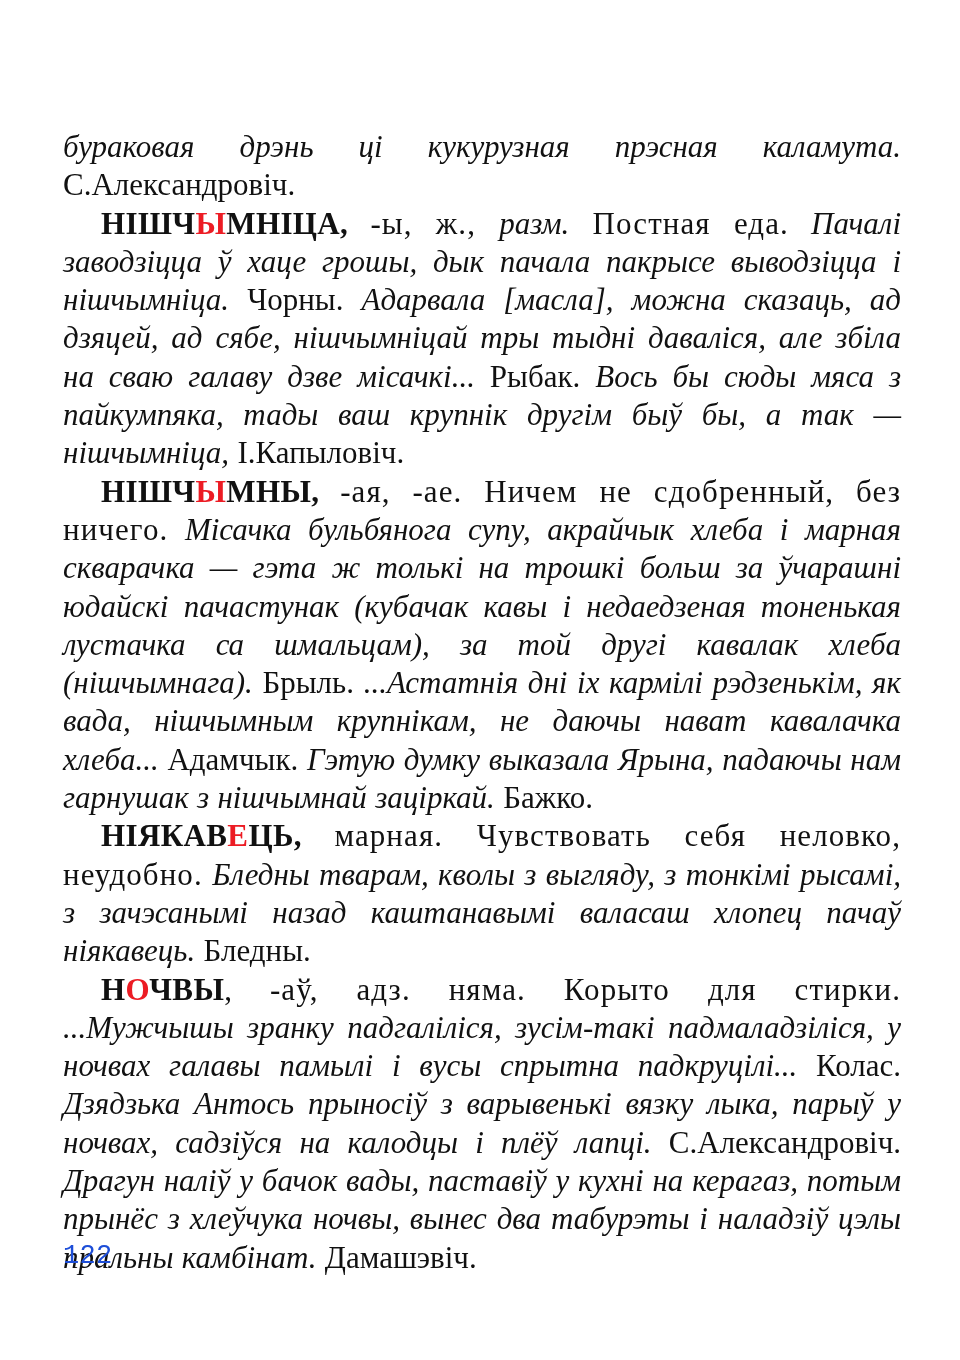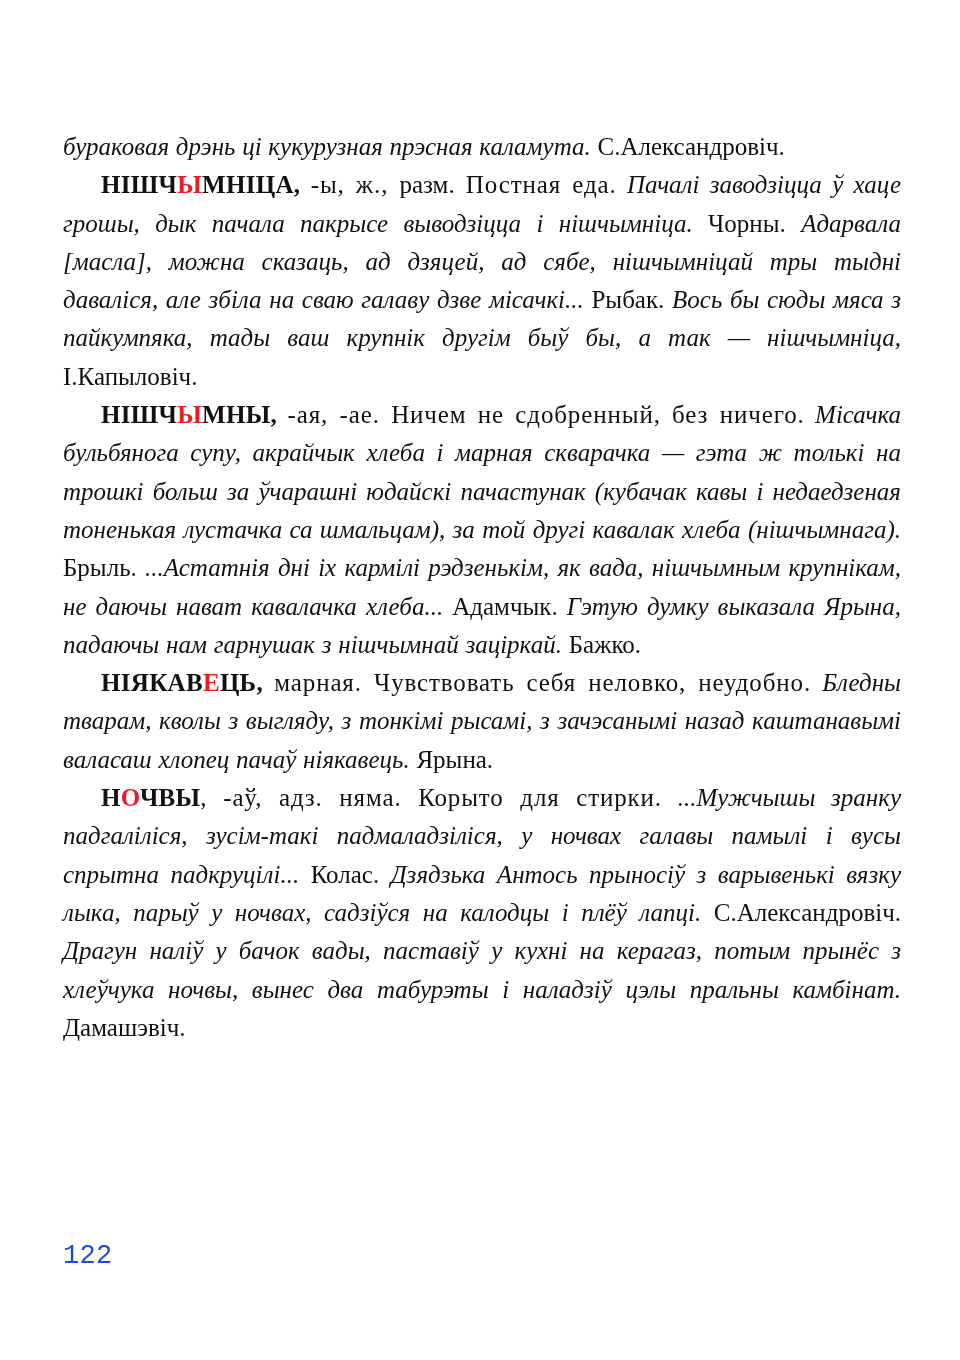--- a/index.html
+++ b/index.html
@@ -27,21 +27,21 @@
     padding: 128px 60px 0 63px;
   }
 
   .column {
     width: 838px;
   }
 
   
   .para {
     margin: 0;
-    font-size: 25px;
+    font-size: 31px;
     line-height: 38.3px;
     text-align: justify;
     text-justify: inter-word;
     word-spacing: 0.02em;
     hyphens: none;
   }
 
   .para.continued {
     text-indent: 0;
   }
@@ -64,20 +64,21 @@
   }
 
   
   .gram {
     font-style: normal;
     letter-spacing: 0.035em;
     margin-top: 45px;
   }
 
   .gram-ital {
+    font-style: italic;
   }
 
   
   .gloss {
     font-style: normal;
     letter-spacing: 0.035em;
   }
 
   
   .author {
@@ -105,20 +106,20 @@
 
 <div class="page">
   <div class="column">
 
     <p class="para continued"><span class="quote">бураковая дрэнь ці кукурузная прэсная каламута.</span> <span class="author">С.Александровіч.</span></p>
 
     <p class="para entry"><span class="headword"><span>НІШЧ</span><span class="accent">Ы</span><span>МНІЦА,</span></span> <span class="gram">-ы, ж., </span><span class="gram-ital">разм.</span><span class="gloss"> Постная еда.</span> <span class="quote">Пачалі заводзіцца ў хаце грошы, дык пачала пакрысе выводзіцца і нішчымніца.</span> <span class="author">Чорны.</span> <span class="quote">Адарвала [масла], можна сказаць, ад дзяцей, ад сябе, нішчымніцай тры тыдні даваліся, але збіла на сваю галаву дзве місачкі...</span> <span class="author">Рыбак.</span> <span class="quote">Вось бы сюды мяса з пайкумпяка, тады ваш крупнік другім быў бы, а так — нішчымніца,</span> <span class="author">І.Капыловіч.</span></p>
 
     <p class="para entry"><span class="headword"><span>НІШЧ</span><span class="accent">Ы</span><span>МНЫ,</span></span> <span class="gram">-ая, -ае.</span><span class="gloss"> Ничем не сдобренный, без ничего.</span> <span class="quote">Місачка бульбянога супу, акрайчык хлеба і марная скварачка — гэта ж толькі на трошкі больш за ўчарашні юдайскі пачастунак (кубачак кавы і недаедзеная тоненькая лустачка са шмальцам), за той другі кавалак хлеба (нішчымнага).</span> <span class="author">Брыль.</span> <span class="quote">...Астатнія дні іх кармілі рэдзенькім, як вада, нішчымным крупнікам, не даючы нават кавалачка хлеба...</span> <span class="author">Адамчык.</span> <span class="quote">Гэтую думку выказала Ярына, падаючы нам гарнушак з нішчымнай заціркай.</span> <span class="author">Бажко.</span></p>
 
-    <p class="para entry"><span class="headword"><span>НІЯКАВ</span><span class="accent">Е</span><span>ЦЬ,</span></span> <span class="gram">марная.</span><span class="gloss"> Чувствовать себя неловко, неудобно.</span> <span class="quote">Бледны тварам, кволы з выгляду, з тонкімі рысамі, з зачэсанымі назад каштанавымі валасаш хлопец пачаў ніякавець.</span> <span class="author">Ярына.</span></p>
+    <p class="para entry"><span class="headword"><span>НІЯКАВ</span><span class="accent">Е</span><span>ЦЬ,</span></span> <span class="gram">марная.</span><span class="gloss"> Чувствовать себя неловко, неудобно.</span> <span class="quote">Бледны тварам, кволы з выгляду, з тонкімі рысамі, з зачэсанымі назад каштанавымі валасаш хлопец пачаў ніякавець.</span> <span class="author">Бледны.</span></p>
 
     <p class="para entry"><span class="headword"><span>Н</span><span class="accent">О</span><span>ЧВЫ</span></span><span class="gram">,</span> <span class="gram">-аў, адз. няма.</span><span class="gloss"> Корыто для стирки.</span> <span class="quote">...Мужчышы зранку падгаліліся, зусім-такі падмаладзіліся, у ночвах галавы памылі і вусы спрытна падкруцілі...</span> <span class="author">Колас.</span> <span class="quote">Дзядзька Антось прыносіў з варывенькі вязку лыка, парыў у ночвах, садзіўся на калодцы і плёў лапці.</span> <span class="author">С.Александровіч.</span> <span class="quote">Драгун наліў у бачок вады, паставіў у кухні на керагаз, потым прынёс з хлеўчука ночвы, вынес два табурэты і наладзіў цэлы пральны камбінат.</span> <span class="author">Дамашэвіч.</span></p>
 
   </div>
 
   <div class="folio">122</div>
 </div>
 
 </body></html>

